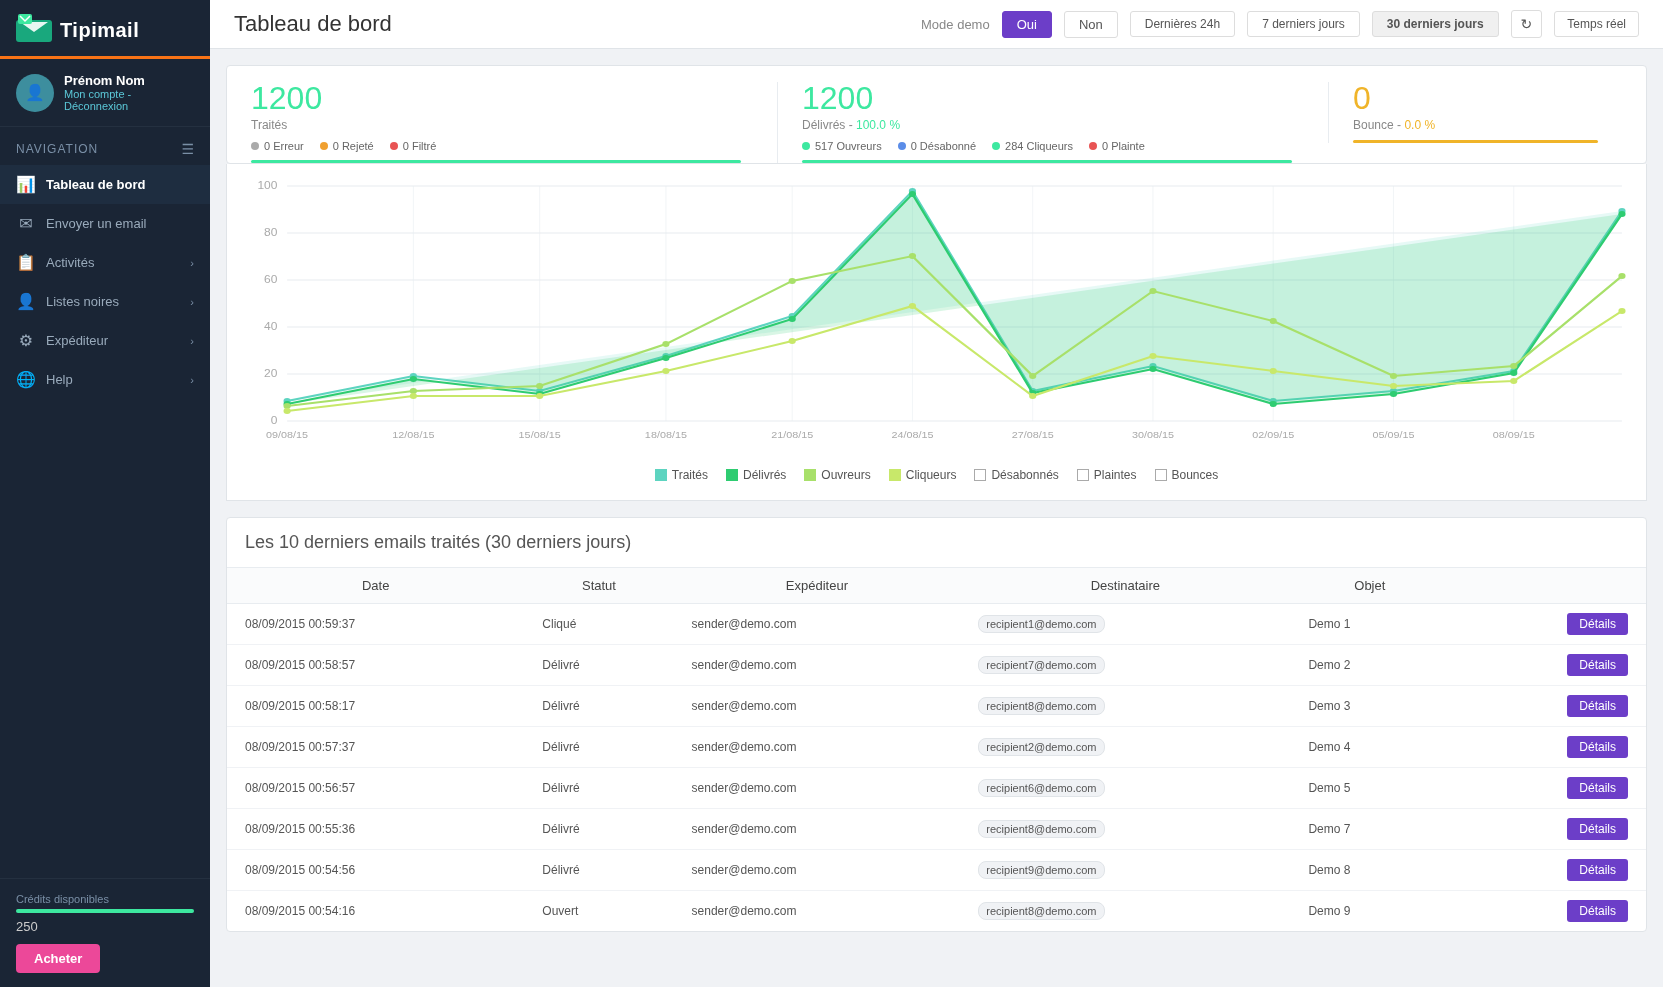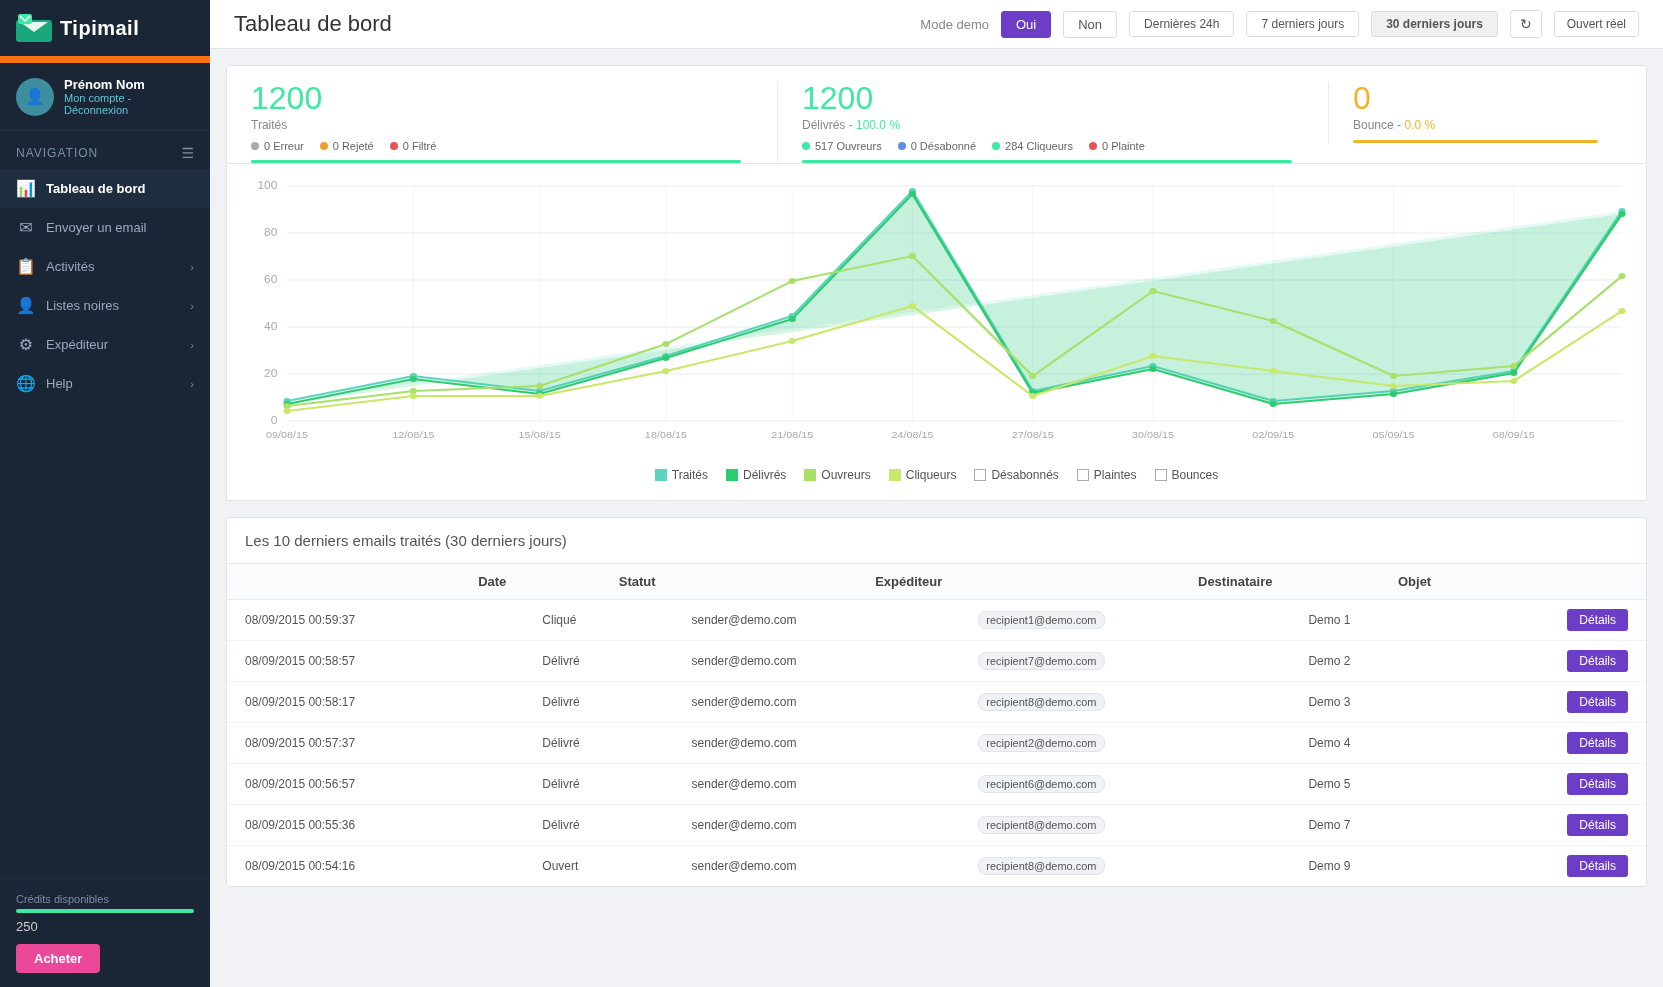--- a/index.html
+++ b/index.html
@@ -11,23 +11,23 @@
       min-width: 210px;
       background: #1a2535;
       color: #ccc;
       display: flex;
       flex-direction: column;
       height: 987px;
     }
     #logo-area {
       padding: 14px 16px;
       display: flex;
-      align-items: center;
+      align-items: flex-end;
       gap: 8px;
-      border-bottom: 7px solid #f97316;
+      border-bottom: 3px solid #f97316;
     }
     #logo-icon {
       width: 36px;
       height: 28px;
     }
     #logo-text {
       color: #fff;
       font-size: 20px;
       font-weight: 700;
       letter-spacing: 0.5px;
@@ -231,34 +231,34 @@
 
     
     #table-section {
       background: #fff;
       margin: 16px 16px;
       border-radius: 4px;
       border: 1px solid #e0e4e8;
     }
     #table-title {
       padding: 14px 18px;
-      font-size: 15px;
+      font-size: 18px;
       color: #555;
       border-bottom: 1px solid #e8ecf0;
     }
     table {
       width: 100%;
       border-collapse: collapse;
       font-size: 13px;
     }
     thead th {
-      text-align: right;
+      text-align: center;
       padding: 10px 18px;
       color: #444;
-      font-weight: 700;
+      font-weight: 400;
       border-bottom: 1px solid #e8ecf0;
       background: #fafbfc;
     }
     tbody tr {
       border-bottom: 1px solid #f0f2f5;
     }
     tbody tr:last-child { border-bottom: none; }
     tbody td {
       padding: 9px 18px;
       color: #555;
@@ -357,21 +357,21 @@
 
   <div id="top-header">
     <h1 id="page-title-text">Tableau de bord</h1>
     <span id="mode-demo-label">Mode demo</span>
     <button class="mode-btn active-oui">Oui</button>
     <button class="mode-btn">Non</button>
     <button class="time-btn">Dernières 24h</button>
     <button class="time-btn">7 derniers jours</button>
     <button class="time-btn active">30 derniers jours</button>
     <button id="refresh-btn">↻</button>
-    <button id="realtime-btn">Ouvert réel</button>
+    <button id="realtime-btn">Temps réel</button>
   </div>
 
   <div id="stats-panel">
     <div id="stats-row">
 
       <div class="stat-block">
         <div class="stat-big-number green">1200</div>
         <div class="stat-label">Traités</div>
         <div class="stat-details">
           <span class="stat-detail-item">
@@ -630,20 +630,30 @@
     <td>08/09/2015 00:55:36</td>
     <td>Délivré</td>
     <td>sender@demo.com</td>
     <td><span class="recipient-badge">recipient8@demo.com</span></td>
     <td>Demo 7</td>
     <td>
               <button class="detail-btn">Détails</button>
             </td>
   </tr>
           <tr>
+    <td>08/09/2015 00:54:56</td>
+    <td>Délivré</td>
+    <td>sender@demo.com</td>
+    <td><span class="recipient-badge">recipient9@demo.com</span></td>
+    <td>Demo 8</td>
+    <td>
+              <button class="detail-btn">Détails</button>
+            </td>
+  </tr>
+          <tr>
     <td>08/09/2015 00:54:16</td>
     <td>Ouvert</td>
     <td>sender@demo.com</td>
     <td><span class="recipient-badge">recipient8@demo.com</span></td>
     <td>Demo 9</td>
     <td>
               <button class="detail-btn">Détails</button>
             </td>
   </tr>
         </tbody>

